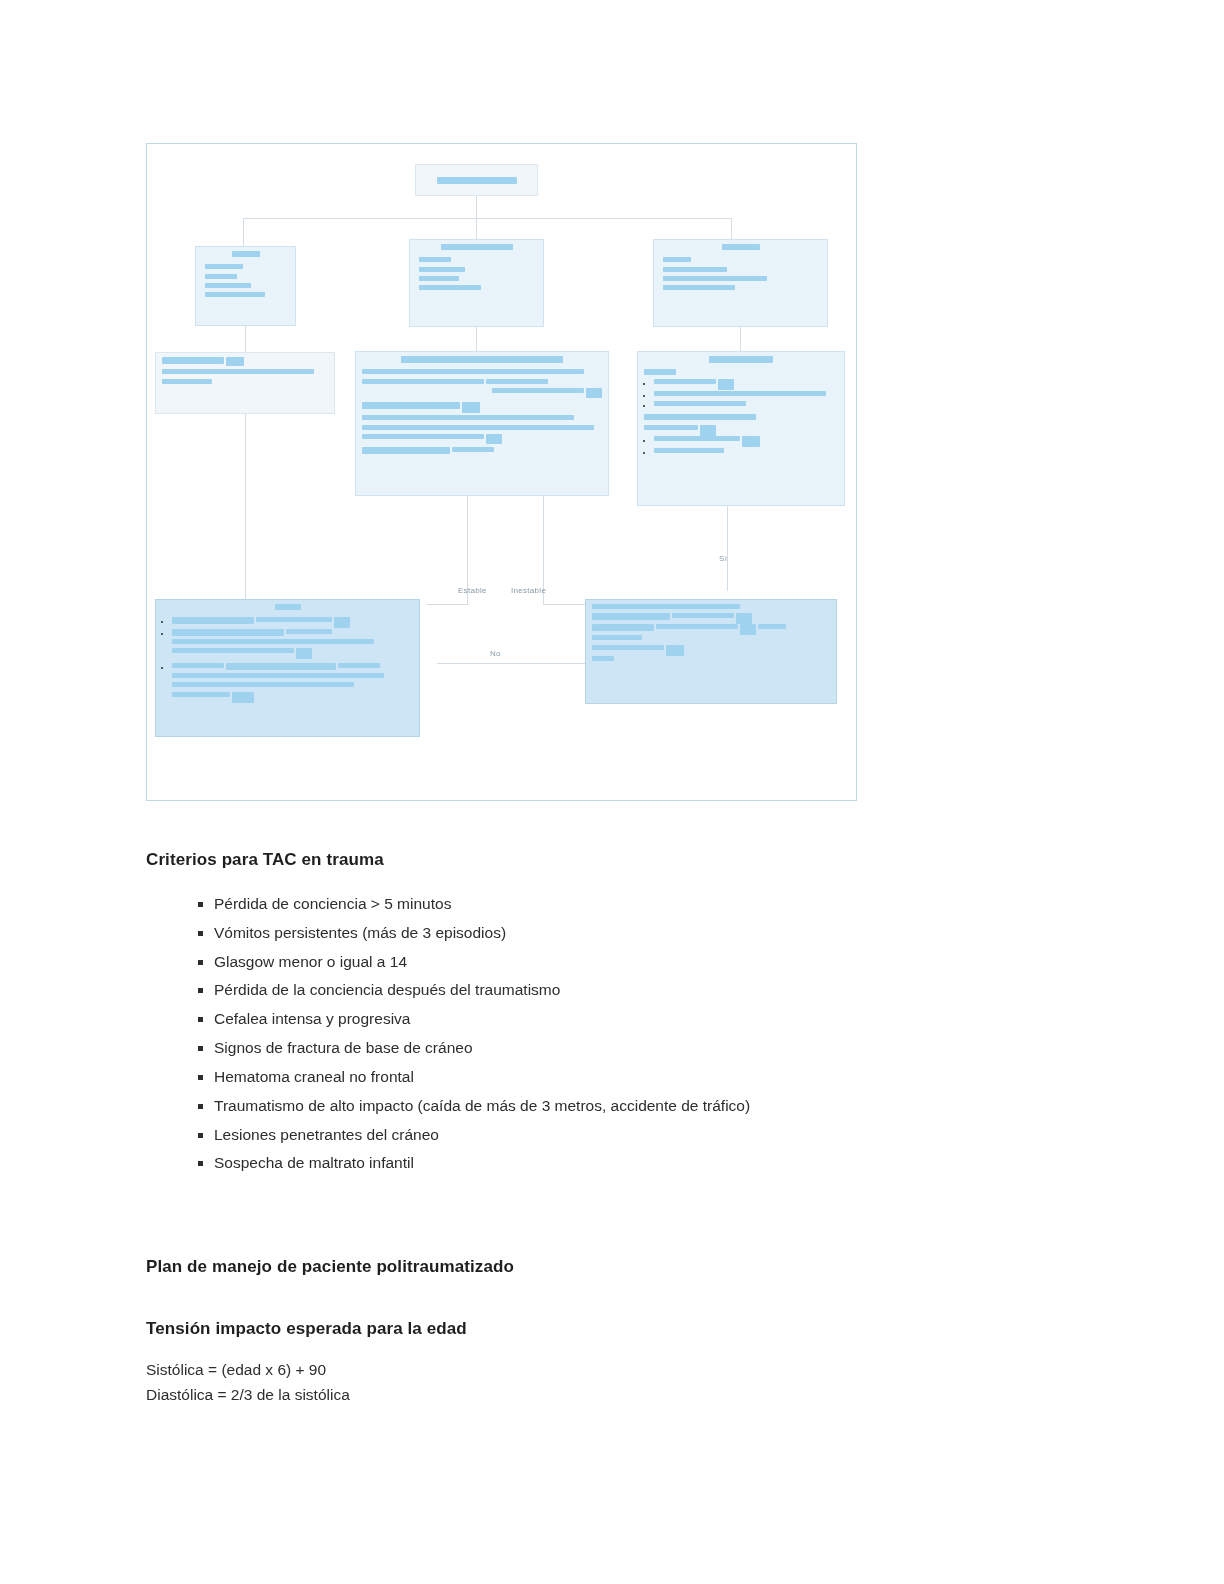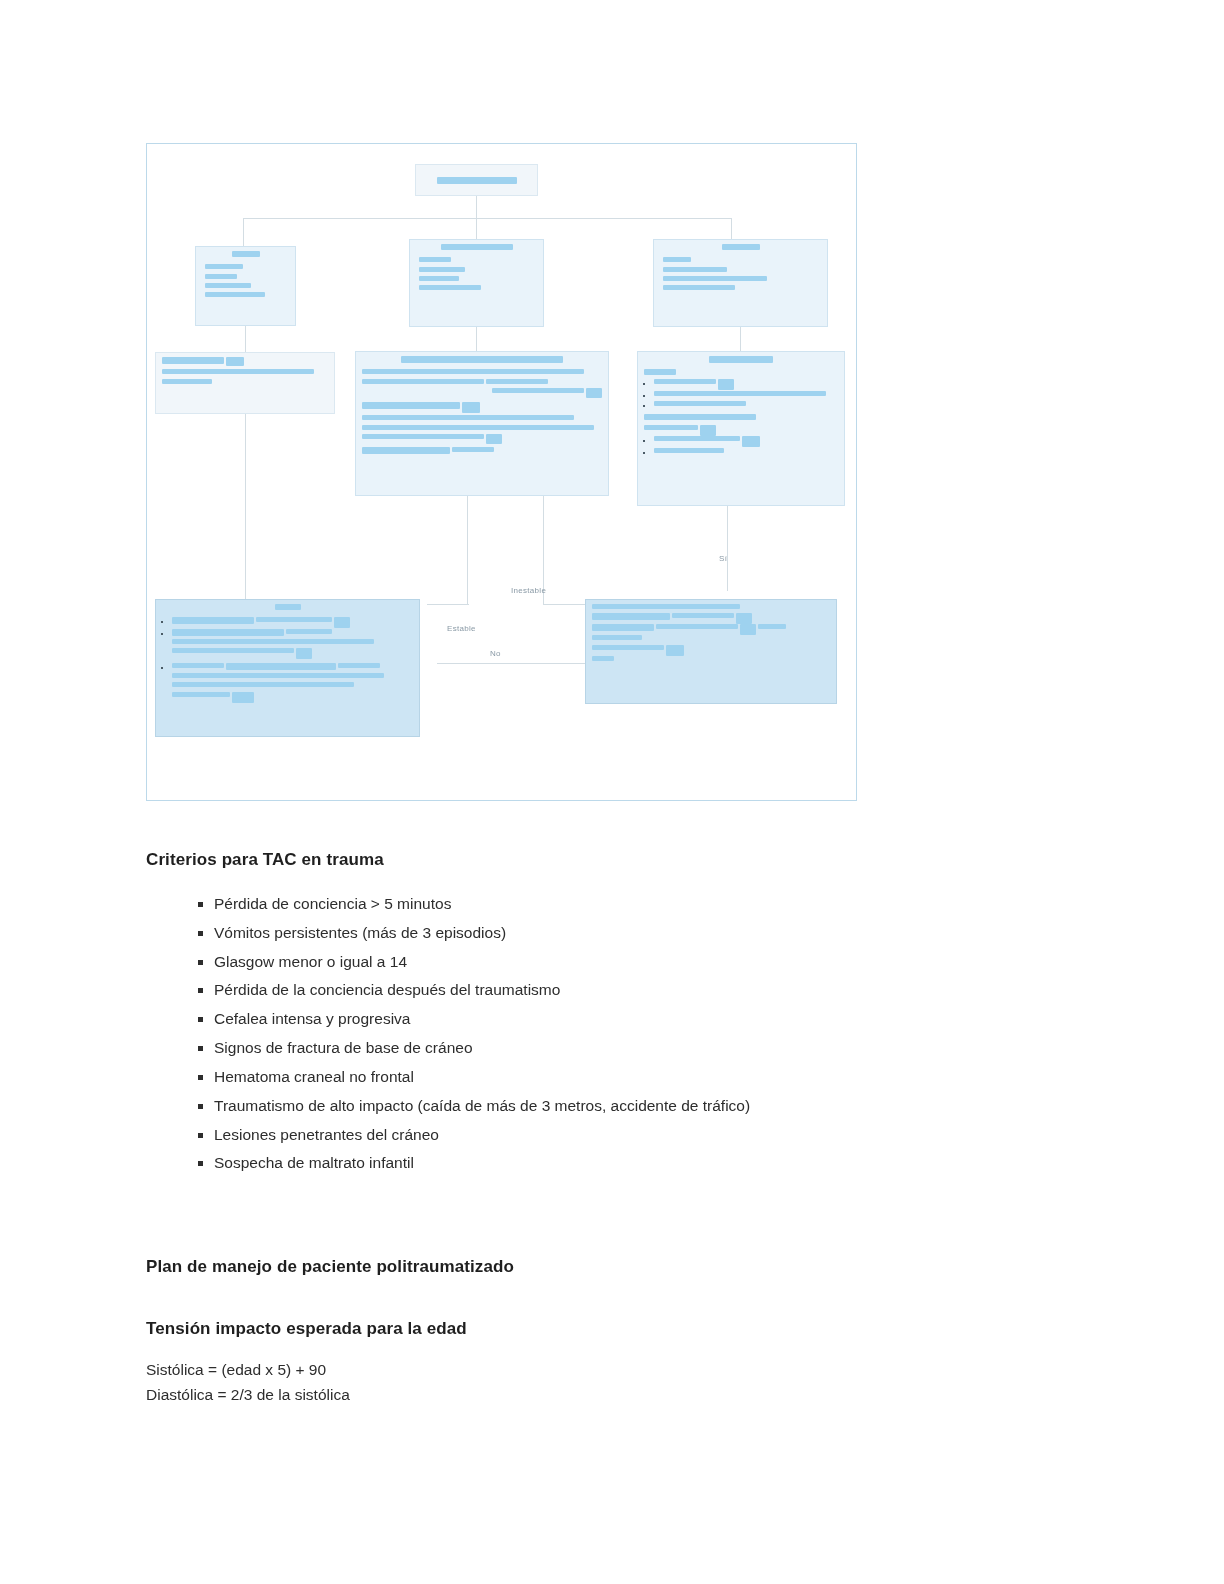--- a/index.html
+++ b/index.html
@@ -210,21 +210,21 @@
 
     <div class="line v" style="left:98px; top:270px; height:185px;"></div>
     <div class="line v" style="left:320px; top:352px; height:108px;"></div>
     <div class="line v" style="left:396px; top:352px; height:108px;"></div>
     <div class="line h" style="left:280px; top:460px; width:42px;"></div>
     <div class="line h" style="left:396px; top:460px; width:46px;"></div>
 
     <div class="line v" style="left:580px; top:362px; height:85px;"></div>
     <div class="conn-label" style="left:572px; top:410px;">Sí</div>
 
-    <div class="conn-label" style="left:300px; top:442px;margin-top:38px;">Estable</div>
+    <div class="conn-label" style="left:311px; top:442px;">Estable</div>
     <div class="conn-label" style="left:364px; top:442px;">Inestable</div>
 
     <div class="line h" style="left:290px; top:519px; width:152px;"></div>
     <div class="conn-label" style="left:343px; top:505px;">No</div>
 
     <div class="node" style="left:8px; top:455px; width:265px; height:138px; background:#cde5f4;">
       <div style="text-align:center;margin-bottom:4px;"><span class="hl" style="width:24px;height:6px;">&nbsp;</span></div>
       <ul style="padding-left:10px;">
         <li><span class="hl" style="width:80px;height:7px;">&nbsp;</span> <span class="hl" style="width:74px;height:5px;">&nbsp;</span> <span class="hl" style="width:14px;height:11px;">&nbsp;</span></li>
         <li><span class="hl" style="width:110px;height:7px;">&nbsp;</span> <span class="hl" style="width:44px;height:5px;">&nbsp;</span>
@@ -262,16 +262,16 @@
     <li>Hematoma craneal no frontal</li>
     <li>Traumatismo de alto impacto (caída de más de 3 metros, accidente de tráfico)</li>
     <li>Lesiones penetrantes del cráneo</li>
     <li>Sospecha de maltrato infantil</li>
   </ul>
 
   <h2 class="h2" style="left:146px; top:1243px;">Plan de manejo de paciente politraumatizado</h2>
 
   <h2 class="h2" style="left:146px; top:1305px;">Tensión impacto esperada para la edad</h2>
 
-  <div class="para" style="left:146px; top:1358px;">Sistólica = (edad x 5) + 90</div>
+  <div class="para" style="left:146px; top:1358px;">Sistólica = (edad x 6) + 90</div>
   <div class="para" style="left:146px; top:1383px;">Diastólica = 2/3 de la sistólica</div>
 
 </div>
 
 </body></html>

